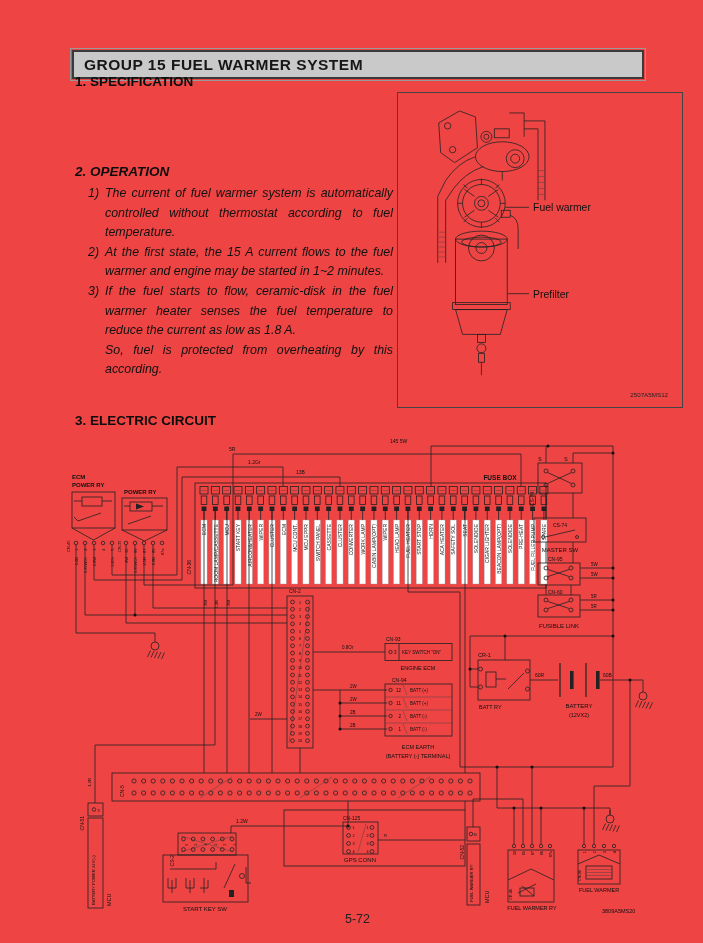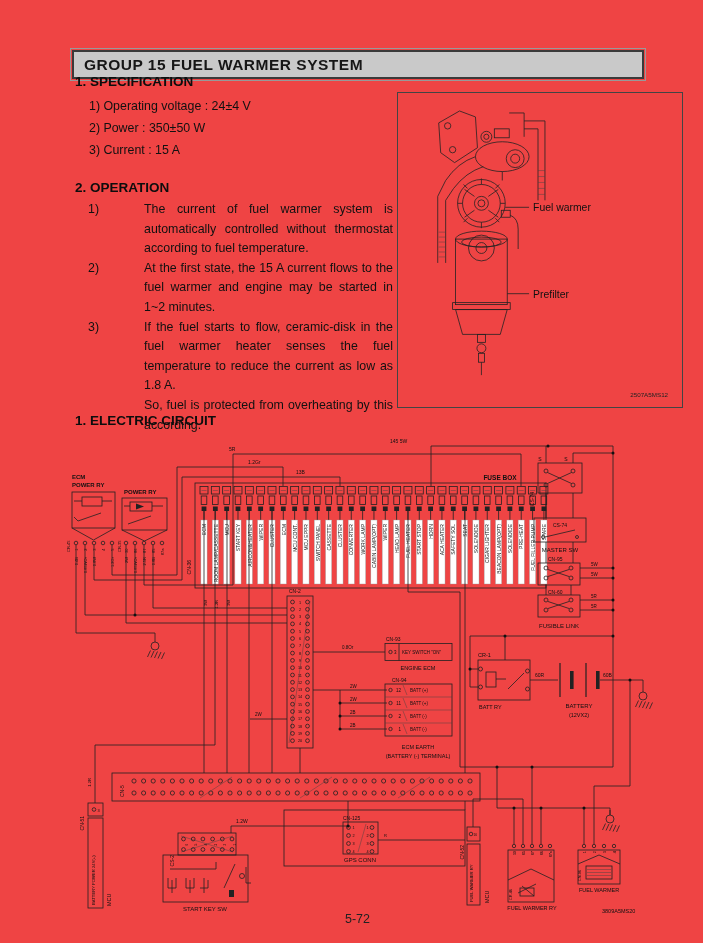--- a/index.html
+++ b/index.html
@@ -2,26 +2,26 @@
 <html><head>
 <meta charset="utf-8">
 <style>
   html,body{margin:0;padding:0;background:#f2f2f2;}
   .page{position:relative;width:703px;height:943px;background:#ef4444;font-family:"Liberation Sans",sans-serif;color:#111;overflow:hidden;}
   .abs{position:absolute;}
   .header-bar{left:72px;top:50px;width:558px;height:25px;background:#c9c9c9;border:2px solid #3a3a3a;outline:1px solid #999;outline-offset:1px;line-height:25px;padding-left:10px;font-size:15.5px;font-weight:bold;letter-spacing:.5px;color:#161616;}
   .sec-head{font-size:13.5px;font-weight:bold;color:#0d0d0d;}
   .spec{left:75px;top:74px;width:300px;}
   .spec-items{margin-top:6px;padding-left:14px;font-size:12.4px;line-height:22px;}
-  .oper{left:75px;top:180px;width:318px;}
+  .oper{left:75px;top:164px;width:318px;font-style:italic;}
   .op-items{margin-top:5px;}
   .op-item{display:flex;font-size:12.4px;line-height:19.6px;}
   .op-num{width:17px;flex:none;padding-left:13px;box-sizing:content-box;}
   .op-num.empty{}
-  .op-text{flex:1;text-align:justify;margin-left:39px;}
+  .op-text{flex:1;text-align:justify;}
   .figure-frame{left:397px;top:92px;width:284px;height:314px;border:1px solid #444;}
   .elec-head{left:75px;top:413px;}
   .pageno{left:6px;top:912px;width:703px;text-align:center;font-size:12.5px;color:#222;}
   svg{font-family:"Liberation Sans",sans-serif;}
   .ln{stroke:#222;stroke-width:.8;fill:none;}
   .lnt{stroke:#444;stroke-width:.45;fill:none;}
   .wbx{fill:#fff;stroke:#999;stroke-width:.4;}
   .fb{fill:#222;stroke:none;}
   .dt{fill:#111;stroke:none;}
   text{fill:#111;}
@@ -32,25 +32,20 @@
 </style>
 </head>
 <body>
 
 <div class="page">
 
   <div class="abs header-bar">GROUP  15  FUEL WARMER SYSTEM</div>
 
   <div class="abs spec">
     <div class="sec-head">1. SPECIFICATION</div>
-    <div class="spec-items">
-      <div>1) Operating voltage : 24±4 V</div>
-      <div>2) Power : 350±50 W</div>
-      <div>3) Current : 15 A</div>
-    </div>
   </div>
 
   <div class="abs oper">
     <div class="sec-head">2. OPERATION</div>
     <div class="op-items">
       <div class="op-item">
         <span class="op-num">1)</span>
         <span class="op-text">The current of fuel warmer system is automatically controlled without thermostat according to fuel temperature.</span>
       </div>
       <div class="op-item">
@@ -117,21 +112,21 @@
       <g>
         <line class="ln" x1="108" y1="115" x2="132" y2="115"></line>
         <text class="fig-t" x="136" y="119">Fuel warmer</text>
         <line class="ln" x1="110" y1="202" x2="132" y2="202"></line>
         <text class="fig-t" x="136" y="206">Prefilter</text>
         <text class="fig-c" x="272" y="306" text-anchor="end">2507A5MS12</text>
       </g>
     </svg>
   </div>
 
-  <div class="abs sec-head elec-head">1. ELECTRIC CIRCUIT</div>
+  <div class="abs sec-head elec-head">3. ELECTRIC CIRCUIT</div>
 
   <svg class="abs" style="left:0;top:430px;" width="703" height="505" viewBox="0 430 703 505">
     <defs>
       <g id="gnd" class="ln">
         <line x1="0" y1="-9" x2="0" y2="-4"></line>
         <circle cx="0" cy="0" r="4"></circle>
         <path d="M-7.5 11 L-4.5 4.5 M-4 11.5 L-1 5 M-0.5 12 L2.5 5.5 M3 12.5 L6 6 M6.5 13 L9.5 6.5"></path>
       </g>
     </defs>
 

